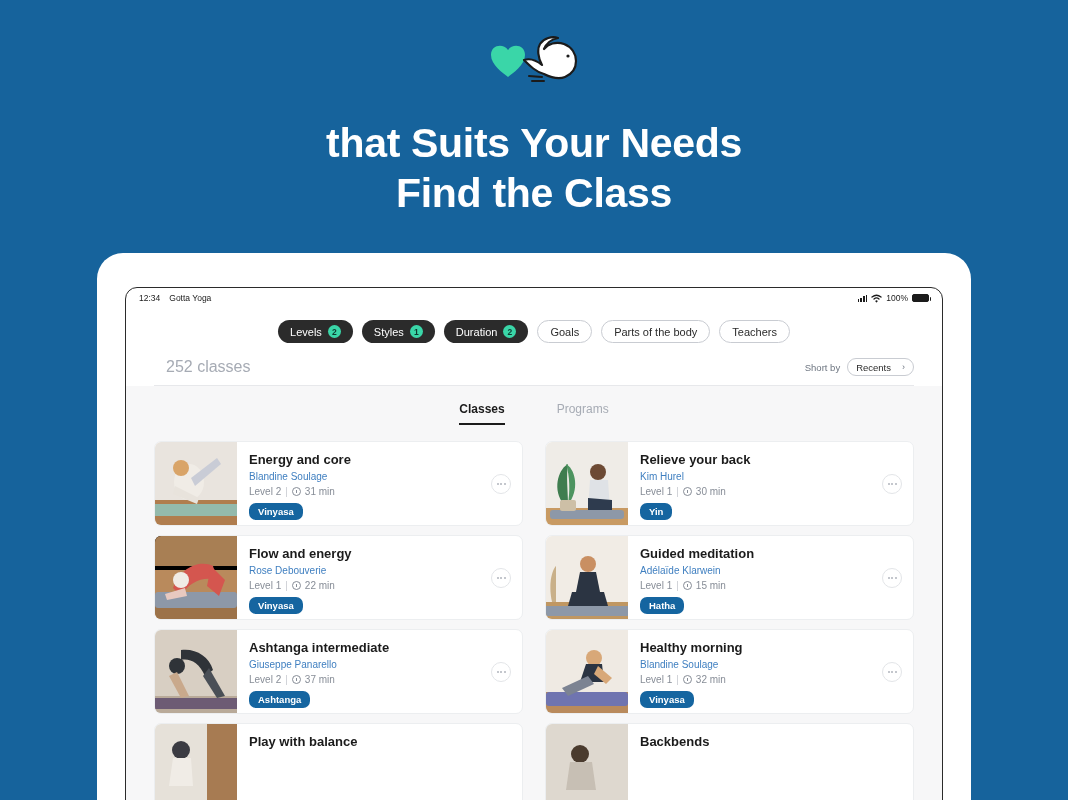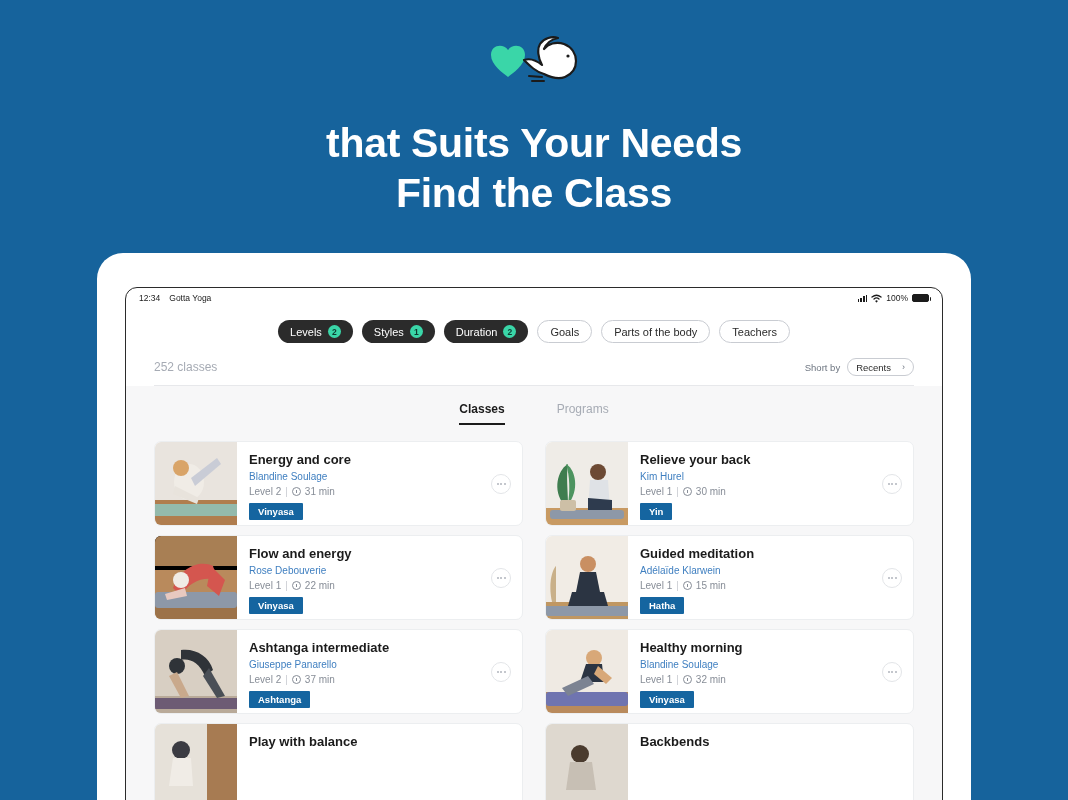--- a/index.html
+++ b/index.html
@@ -93,21 +93,21 @@
     background: #3ad6a8; color: #0d3b30;
     font-size: 8.5px; font-weight: bold;
     display: flex; align-items: center; justify-content: center;
   }
 
   .meta-row {
     display: flex; align-items: center; justify-content: space-between;
     margin-top: 15px; padding-bottom: 9px;
     border-bottom: 1px solid #e7e8eb;
   }
-  .count-text { font-size: 12px; color: #a6abb4; }
+  .count-text { font-size: 16px; color: #a6abb4; margin-left: 12px; }
   .sort-wrap { display: flex; align-items: center; gap: 7px; }
   .sort-label { font-size: 9.5px; color: #6d7580; }
   .sort-pill {
     border: 1px solid #c9ccd2; border-radius: 11px;
     height: 18px; padding: 0 8px;
     display: flex; align-items: center; gap: 11px;
     font-size: 9.5px; color: #2b2b2b; background: #fff;
   }
   .sort-pill .chev { font-size: 9px; color: #6d7580; }
 
@@ -132,21 +132,21 @@
   .card-title { font-size: 13px; font-weight: bold; color: #1b1b1b; }
   .card-author { font-size: 10px; color: #3f7fc0; margin-top: 4px; }
   .card-meta { font-size: 10px; color: #878d97; margin-top: 4px; display: flex; align-items: center; gap: 4px; }
   .sep { color: #c9ccd2; }
   .clock { display: inline-block; width: 9px; height: 9px; border: 1px solid #878d97; border-radius: 50%; position: relative; }
   .clock::after { content: ""; position: absolute; left: 3px; top: 1.5px; width: 1px; height: 3px; background: #878d97; }
   .tag {
     display: inline-flex; align-items: center; margin-top: 6px;
     background: #1565A0; color: #ffffff;
     font-size: 9.5px; font-weight: bold;
-    border-radius: 1px; padding: 3px 9px;
+    border-radius: 7px; padding: 3px 9px;
   }
   .dots-btn {
     position: absolute; right: 11px; top: 50%; transform: translateY(-50%);
     width: 20px; height: 20px; border-radius: 50%;
     border: 1px solid #e3e5e8; background: #fff;
     display: flex; align-items: center; justify-content: center; gap: 1.5px;
   }
   .dots-btn i { width: 2px; height: 2px; border-radius: 50%; background: #b0b5bd; display: block; }
 
   

